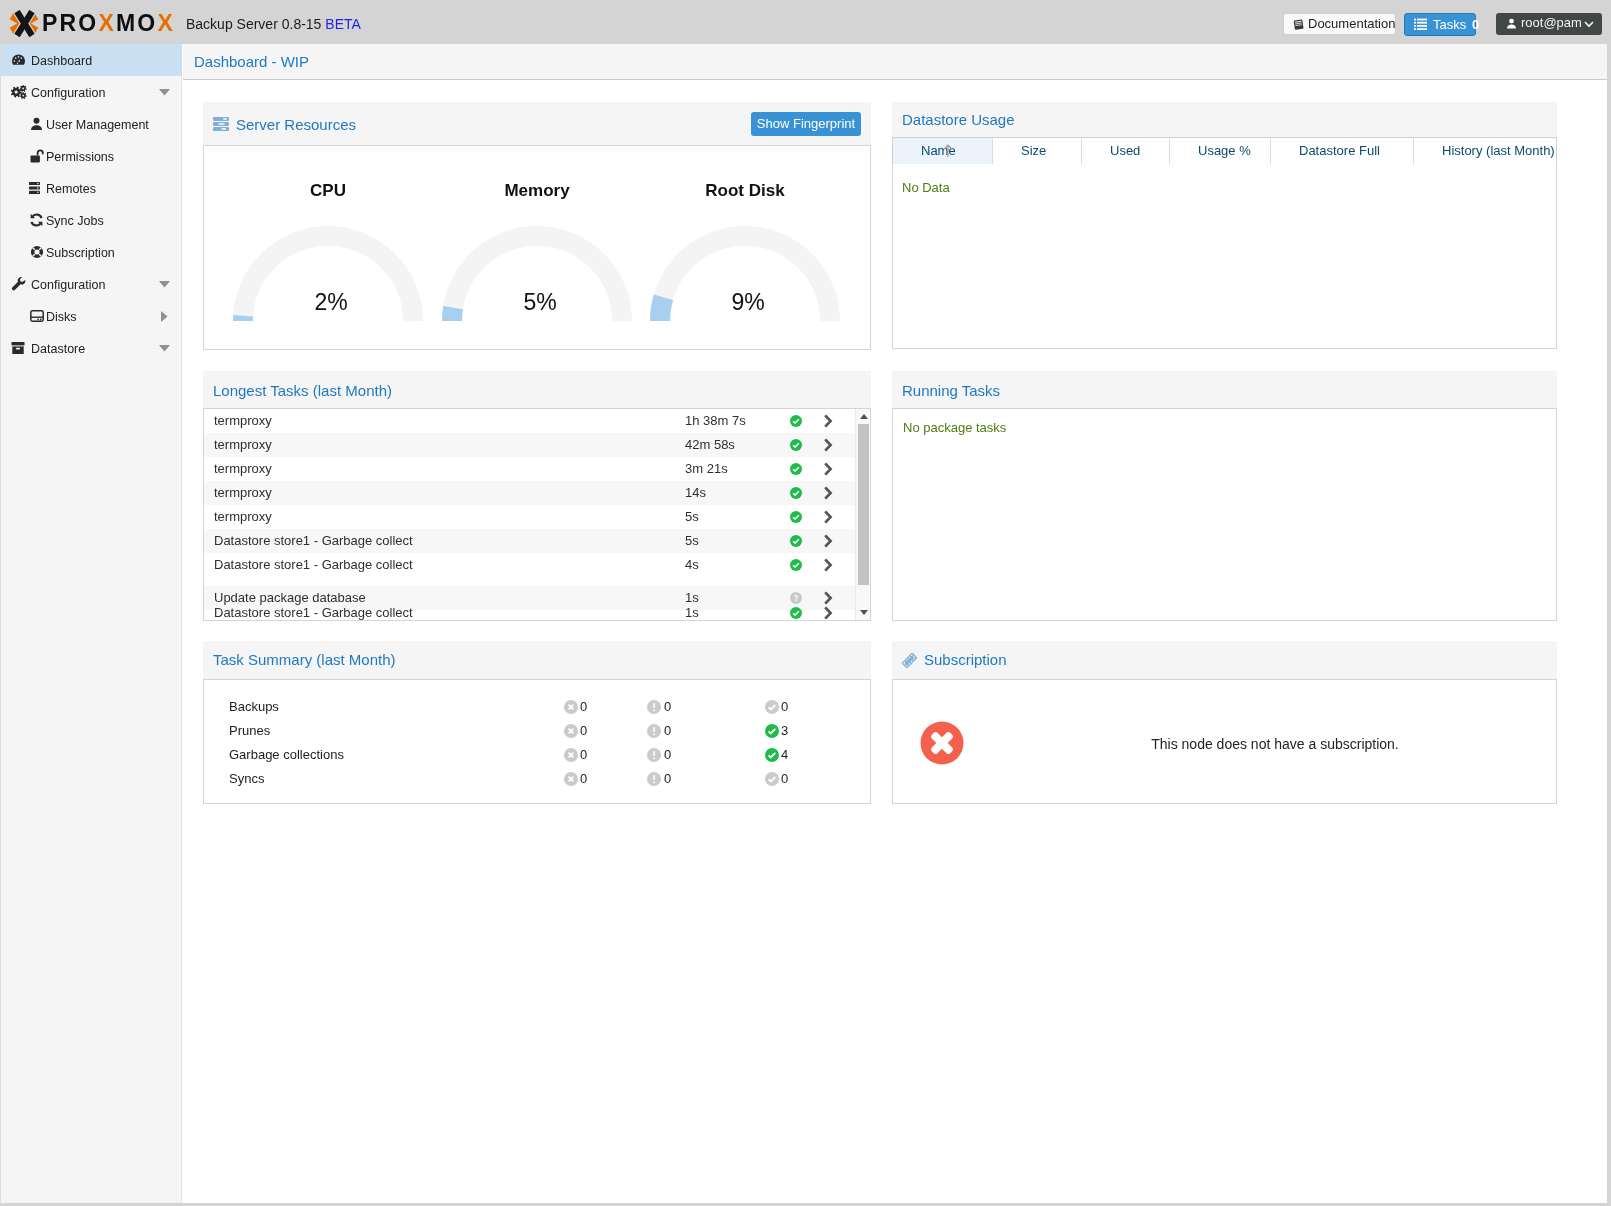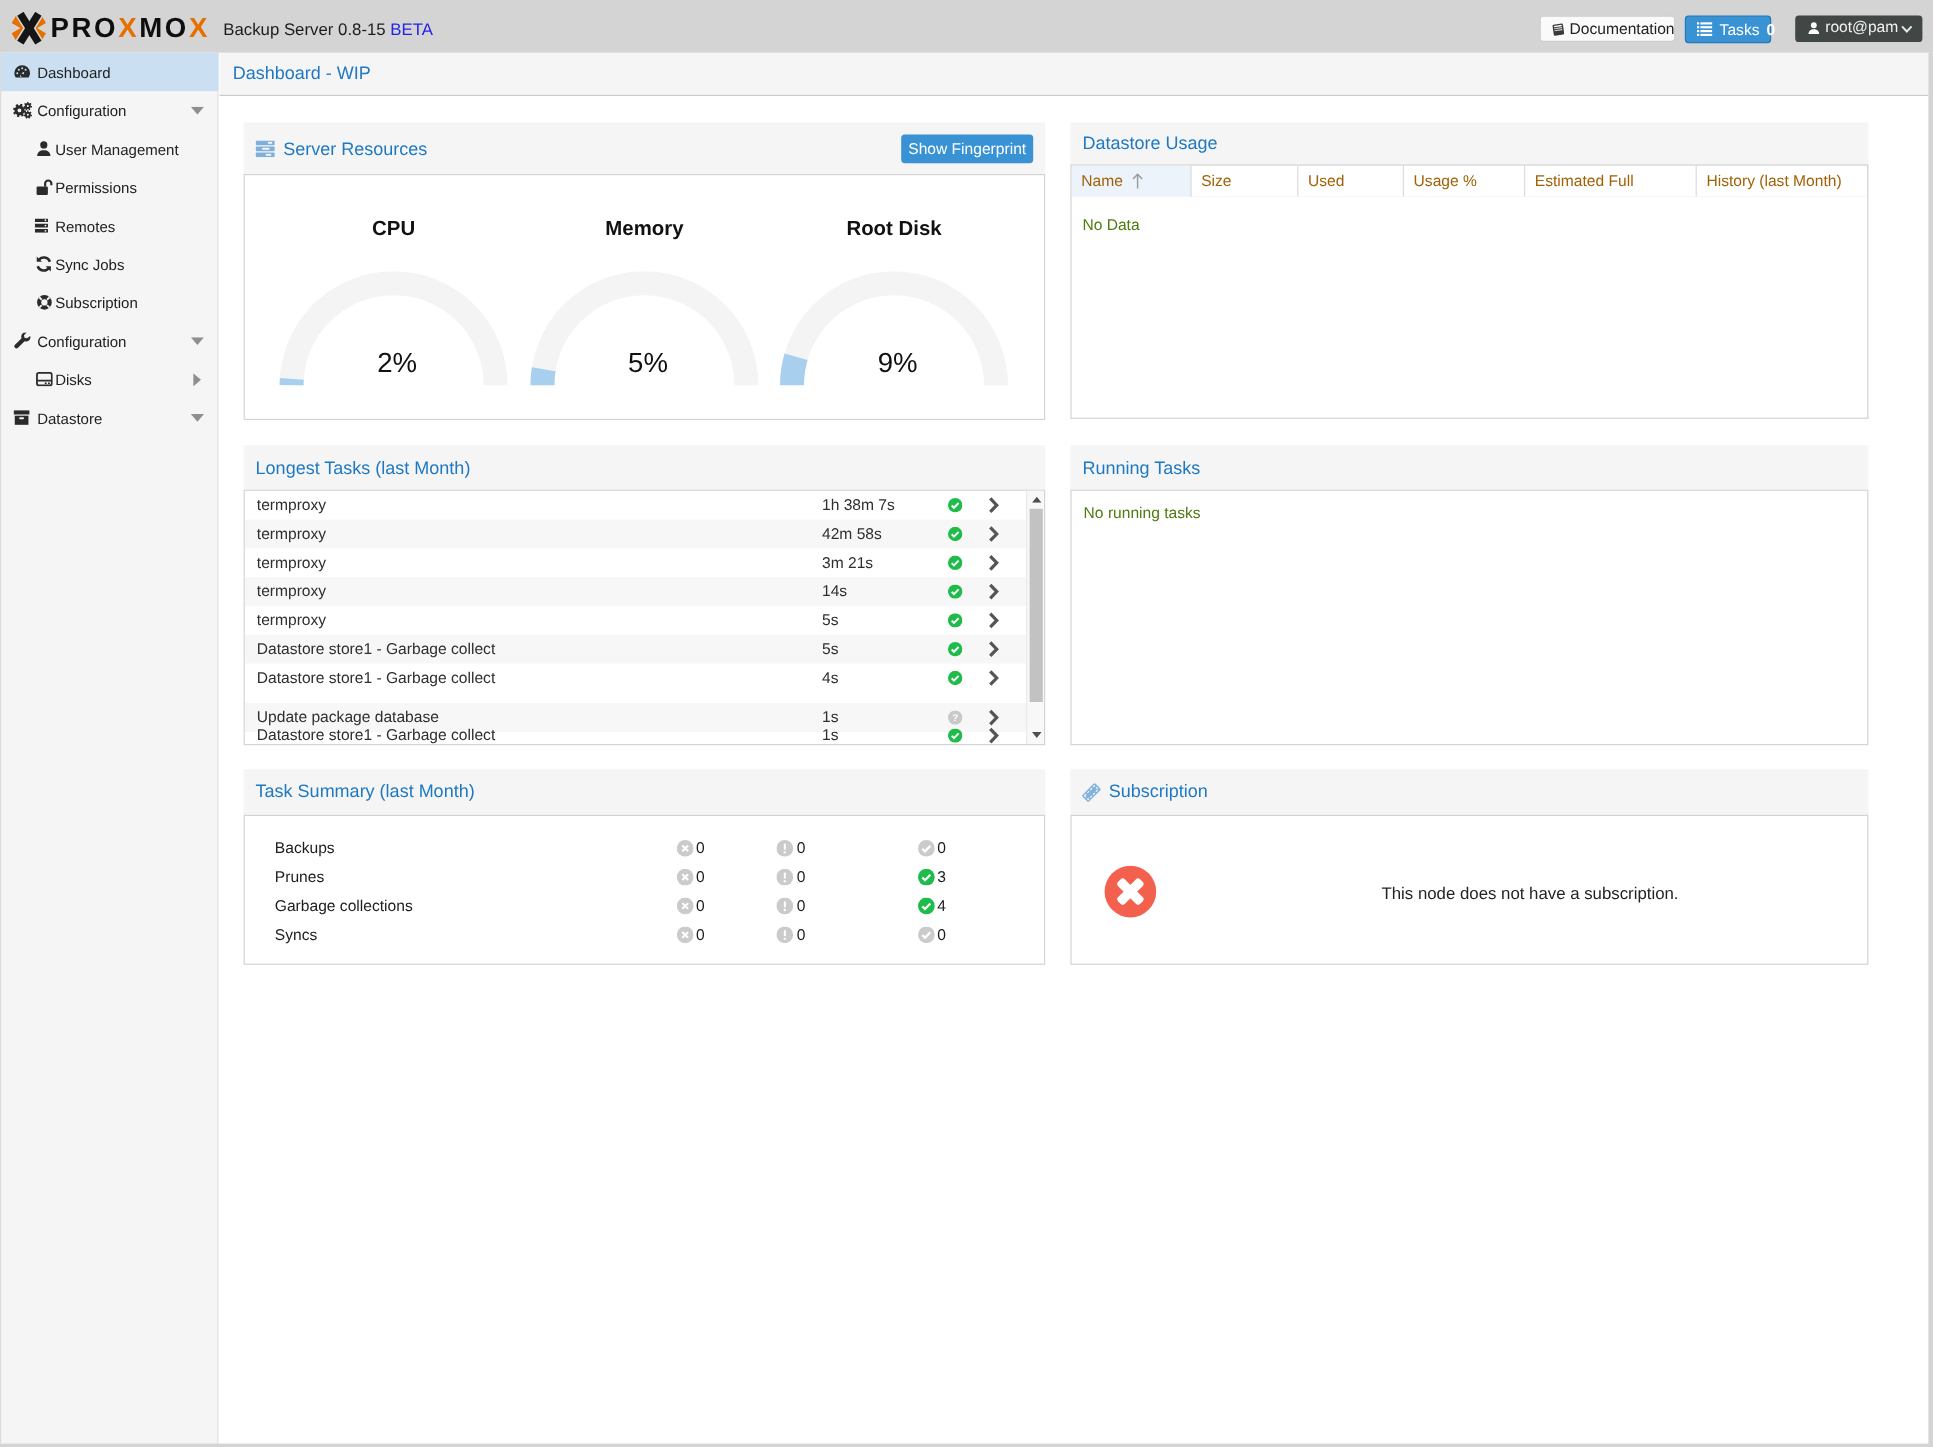--- a/index.html
+++ b/index.html
@@ -17,21 +17,21 @@
 .bstrip{position:absolute;left:0;top:1203px;width:1611px;height:3px;background:#d4d4d4}
 .phead{position:absolute;background:#f5f5f5}
 .ptitle{position:absolute;font-size:15px;color:#1f79c2;white-space:nowrap}
 .pbody{position:absolute;background:#fff;border:1px solid #d4d4d4;overflow:hidden}
 .btn{position:absolute;border-radius:3px;font-size:13px;text-align:center;white-space:nowrap}
 .glabel{position:absolute;font-size:17px;font-weight:bold;color:#111;text-align:center;width:200px}
 .gpct{position:absolute;font-size:23px;color:#111;text-align:center;width:200px}
 .trow{position:absolute;left:204px;width:651px;height:24px;font-size:13px;color:#2f2f2f;line-height:24px}
 .trow.alt{background:#f7f7f7}
 .gridhdr{position:absolute;height:28px;border:1px solid #cfcfcf;background:#fff}
-.gcell{position:absolute;top:0;height:26px;line-height:26px;font-size:13px;color:#a16207;padding-left:8px;border-right:1px solid #dcdcdc;white-space:nowrap}
+.gcell{position:absolute;top:0;height:26px;line-height:26px;font-size:13px;color:#0c4a6e;padding-left:28px;border-right:1px solid #dcdcdc;white-space:nowrap}
 .muted{position:absolute;font-size:13px;color:#4d7c0f}
 .srow{position:absolute;font-size:13px;color:#1d1d1d;line-height:24px;height:24px}
 </style>
 </head>
 <body>
 <div id="topbar">
   <svg class="abs" style="left:8px;top:10px" width="33" height="28" viewBox="0 0 33 28">
     <g stroke="#e57000" stroke-width="7">
         <line x1="3.5" y1="6.2" x2="28.5" y2="20.8"></line>
         <line x1="28.5" y1="6.2" x2="3.5" y2="20.8"></line>
@@ -253,21 +253,21 @@
 <div class="gridhdr" style="left:892px;top:137px;width:665px">
   <div class="gcell" style="left:0;width:100px;background:#ecf3fb">Name <svg style="position:absolute;left:50px;top:6px" width="10" height="14" viewBox="0 0 10 14">
         <g fill="none" stroke="#999" stroke-width="1.2">
           <line x1="5" y1="1.5" x2="5" y2="13"></line>
           <path d="M1.2 5.2L5 1.2l3.8 4"></path>
         </g>
       </svg></div>
   <div class="gcell" style="left:100px;width:89px">Size</div>
   <div class="gcell" style="left:189px;width:88px">Used</div>
   <div class="gcell" style="left:277px;width:101px">Usage %</div>
-  <div class="gcell" style="left:378px;width:143px">Estimated Full</div>
+  <div class="gcell" style="left:378px;width:143px">Datastore Full</div>
   <div class="gcell" style="left:521px;width:143px;border-right:none">History (last Month)</div>
 </div>
 <div class="pbody" style="left:892px;top:164px;width:665px;height:185px;border-top:none"></div>
 <div class="muted" style="left:902px;top:180px">No Data</div>
 
 <div class="phead" style="left:203px;top:371px;width:668px;height:37px"></div>
 <div class="ptitle" style="left:213px;top:382px">Longest Tasks (last Month)</div>
 <div class="pbody" style="left:203px;top:408px;width:668px;height:213px"></div>
 <div class="abs" style="left:204px;top:409px;width:651px;height:211px;overflow:hidden">
 <div class="trow" style="left:0;top:0px"><span style="margin-left:10px">termproxy</span><span class="abs" style="left:481px">1h 38m 7s</span><svg class="abs" style="left:586px;top:6px" width="12" height="12" viewBox="0 0 14 14">
@@ -331,21 +331,21 @@
     </svg>
 <div class="abs" style="left:1.5px;top:15px;width:11px;height:161px;background:#c2c2c2"></div>
 <svg class="abs" style="left:3.5px;top:201px" width="8" height="5" viewBox="0 0 8 5">
       <path d="M4 5l4-5H0z" fill="#4f4f4f"></path>
     </svg>
 </div>
 
 <div class="phead" style="left:892px;top:371px;width:665px;height:37px"></div>
 <div class="ptitle" style="left:902px;top:382px">Running Tasks</div>
 <div class="pbody" style="left:892px;top:408px;width:665px;height:213px"></div>
-<div class="muted" style="left:903px;top:420px">No running tasks</div>
+<div class="muted" style="left:903px;top:420px">No package tasks</div>
 
 <div class="phead" style="left:203px;top:641px;width:668px;height:38px"></div>
 <div class="ptitle" style="left:213px;top:651px">Task Summary (last Month)</div>
 <div class="pbody" style="left:203px;top:679px;width:668px;height:125px"></div>
 <div class="srow" style="left:229px;top:695px;width:640px">Backups
 <span class="abs" style="left:335px;width:14px;height:24px">
       <svg class="abs" style="left:0;top:5px" width="14" height="14" viewBox="0 0 14 14">
         <circle cx="7" cy="7" r="7" fill="#cbcbcb"></circle>
         <g stroke="#fff" stroke-width="1.7">
           <line x1="4.6" y1="4.6" x2="9.4" y2="9.4"></line>

